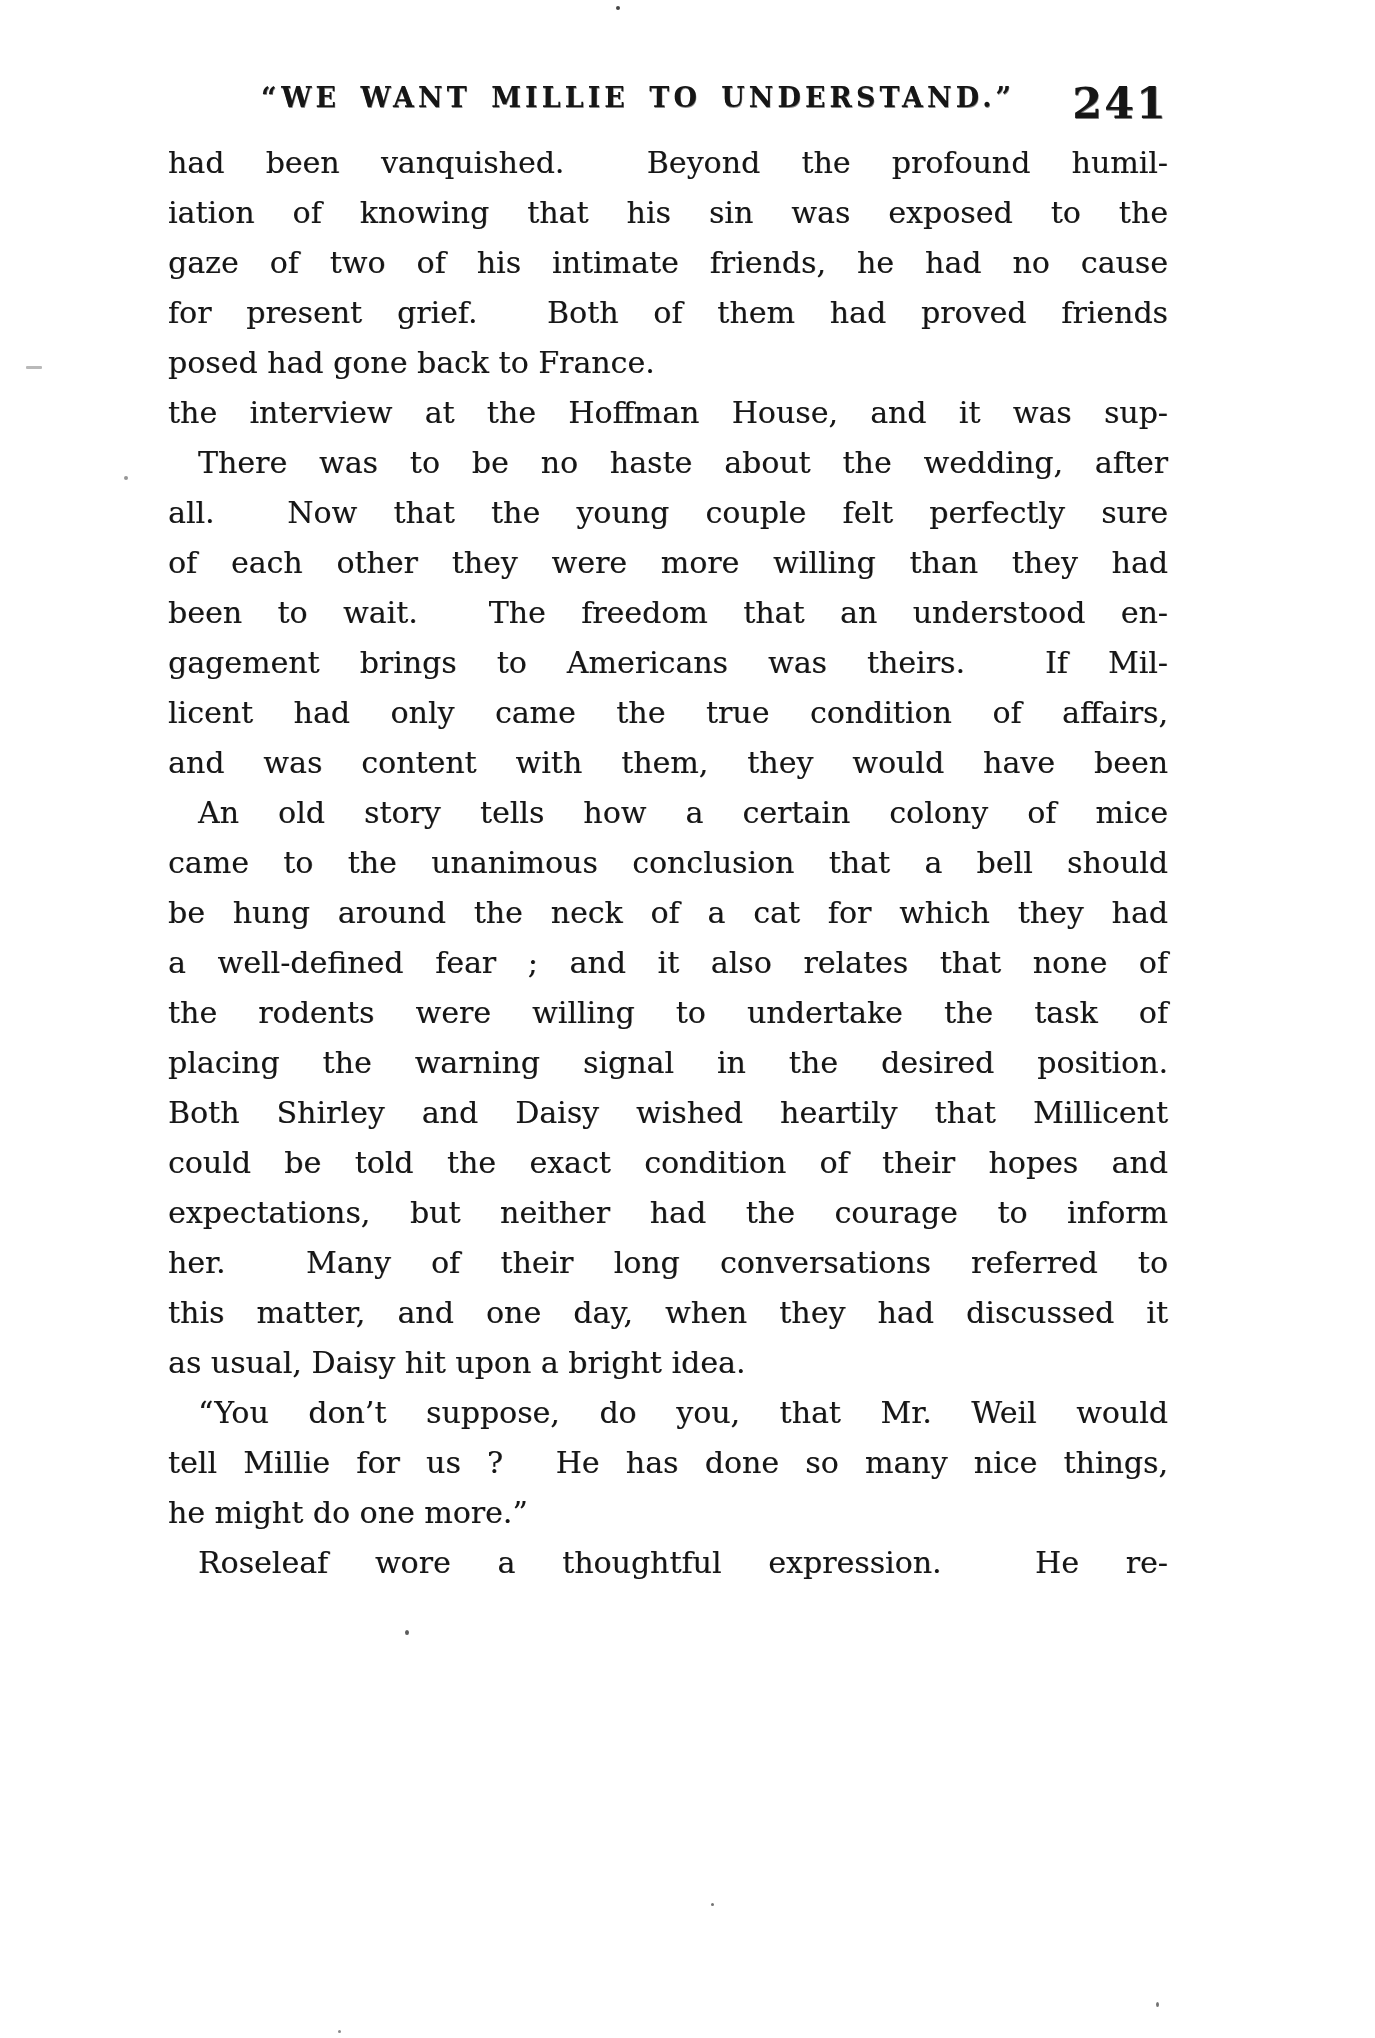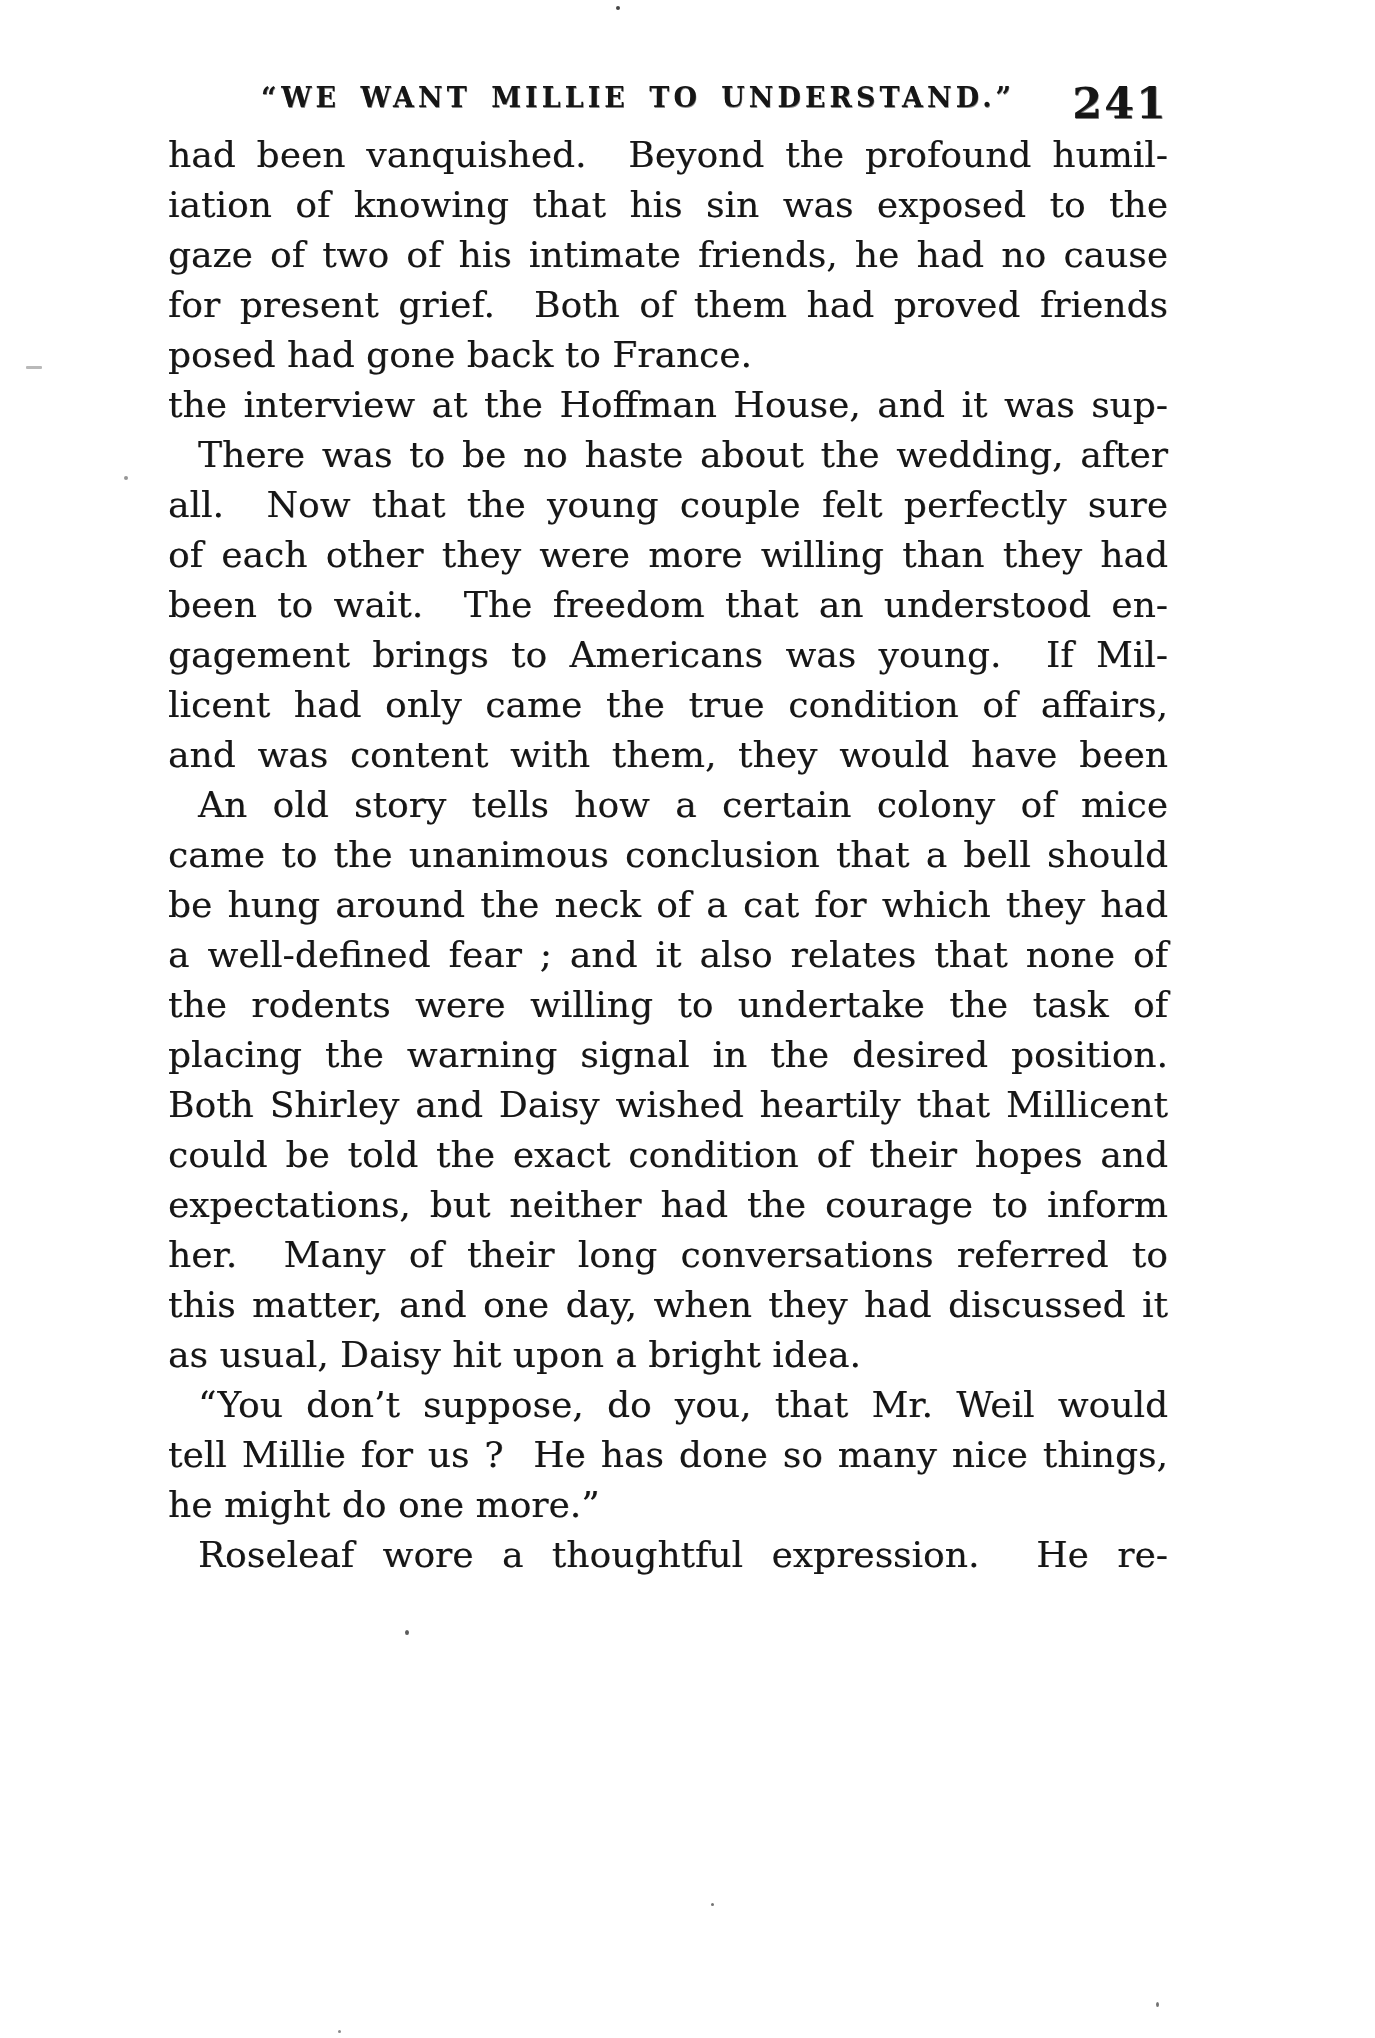--- a/index.html
+++ b/index.html
@@ -51,24 +51,24 @@
     right: 0;
     top: -4px;
     font-weight: 700;
     font-size: 43px;
     letter-spacing: 2px;
     text-shadow: 0.6px 0.6px 0 rgba(0,0,0,0.5);
   }
   
   .page-text {
     position: absolute;
-    top: 130px;
+    top: 138px;
     left: var(--text-left);
     width: var(--text-width);
-    font-size: 36px;
+    font-size: 30px;
     text-shadow: 0.45px 0.45px 0 rgba(0,0,0,0.4);
   }
   .line {
     line-height: var(--line-h);
     text-align: justify;
     text-align-last: justify;
     white-space: pre-wrap;
   }
   .line.flush {
     text-align-last: left;
@@ -101,21 +101,21 @@
         <div class="line">gaze of two of his intimate friends, he had no cause</div>
         <div class="line">for present grief.  Both of them had proved friends</div>
         <div class="line flush">posed had gone back to France.</div>
         <div class="line">the interview at the Hoffman House, and it was sup-</div>
       </div>
       <div class="para indent">
         <div class="line">There was to be no haste about the wedding, after</div>
         <div class="line">all.  Now that the young couple felt perfectly sure</div>
         <div class="line">of each other they were more willing than they had</div>
         <div class="line">been to wait.  The freedom that an understood en-</div>
-        <div class="line">gagement brings to Americans was young.  If Mil-</div>
+        <div class="line">gagement brings to Americans was theirs.  If Mil-</div>
         <div class="line">licent had only came the true condition of affairs,</div>
         <div class="line">and was content with them, they would have been</div>
       </div>
       <div class="para indent">
         <div class="line">An old story tells how a certain colony of mice</div>
         <div class="line">came to the unanimous conclusion that a bell should</div>
         <div class="line">be hung around the neck of a cat for which they had</div>
         <div class="line">a well-defined fear ; and it also relates that none of</div>
         <div class="line">the rodents were willing to undertake the task of</div>
         <div class="line">placing the warning signal in the desired position.</div>

